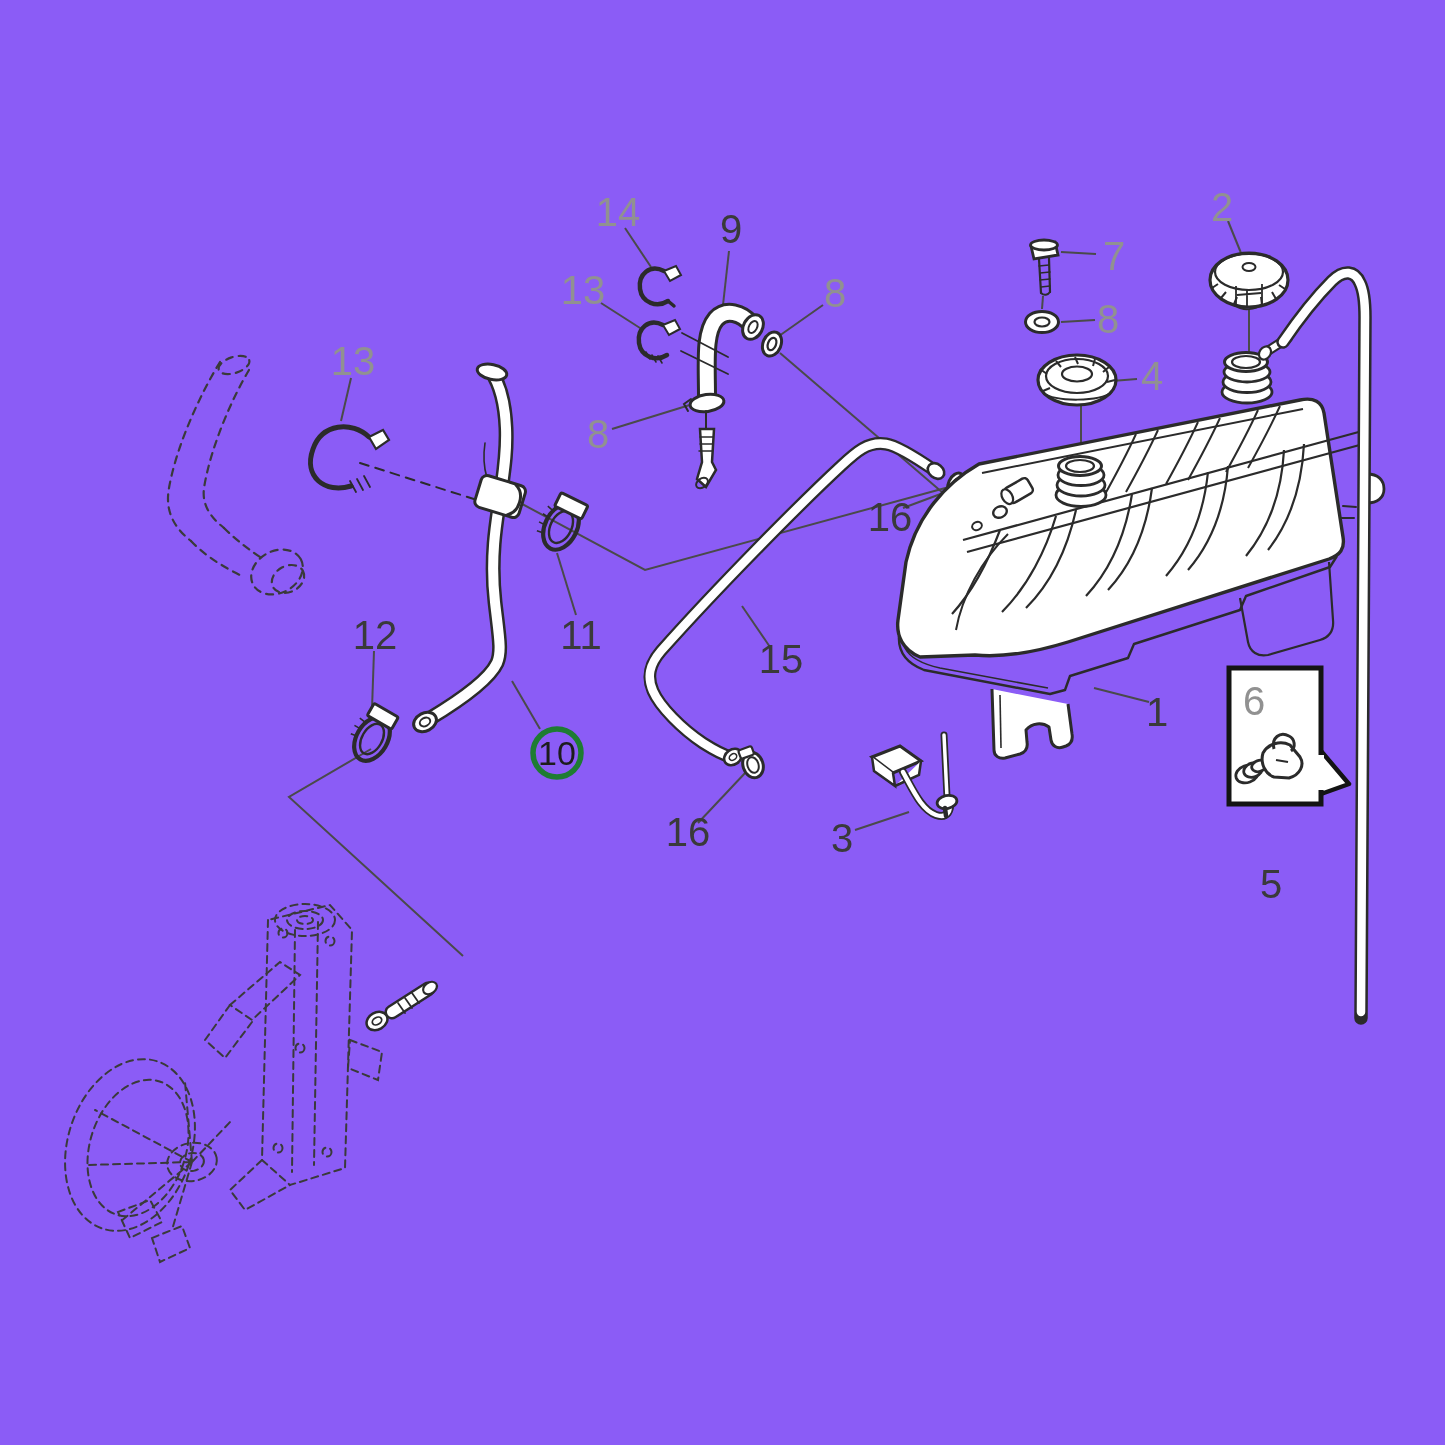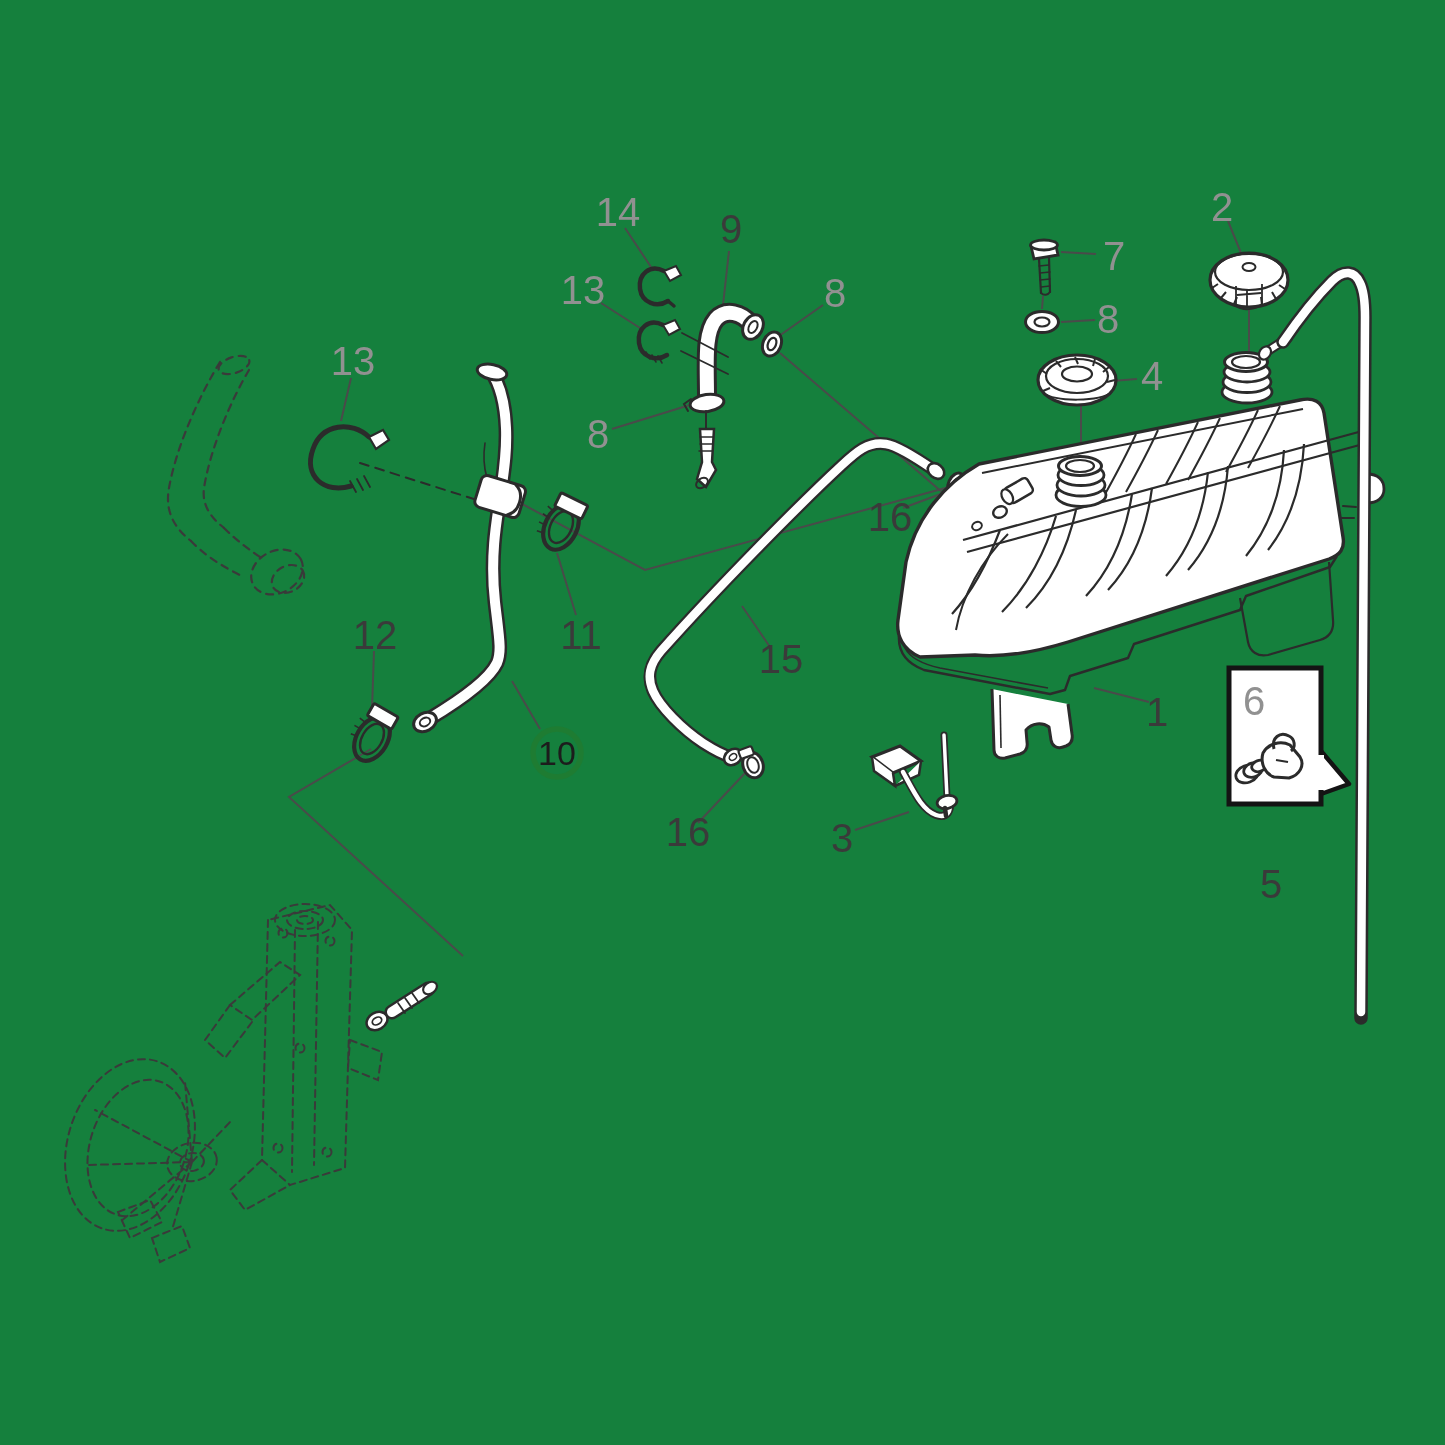--- a/index.html
+++ b/index.html
@@ -1,16 +1,16 @@
 <!DOCTYPE html>
 <html><head>
 <meta charset="utf-8">
 <style>
   html,body{margin:0;padding:0;background:#ffffff;}
-  .stage{width:1445px;height:1445px;background:#15803d;position:relative;overflow:hidden;}
+  .stage{width:1445px;height:1445px;background:#8b5cf6;position:relative;overflow:hidden;}
   svg{display:block;}
   svg text{font-family:"Liberation Sans","DejaVu Sans",sans-serif;font-size:40px;}
   text.small{font-size:34px;}
 </style>
 </head>
 <body>
 
 <div class="stage">
 <svg width="1445" height="1445" viewBox="0 0 1445 1445">
 

